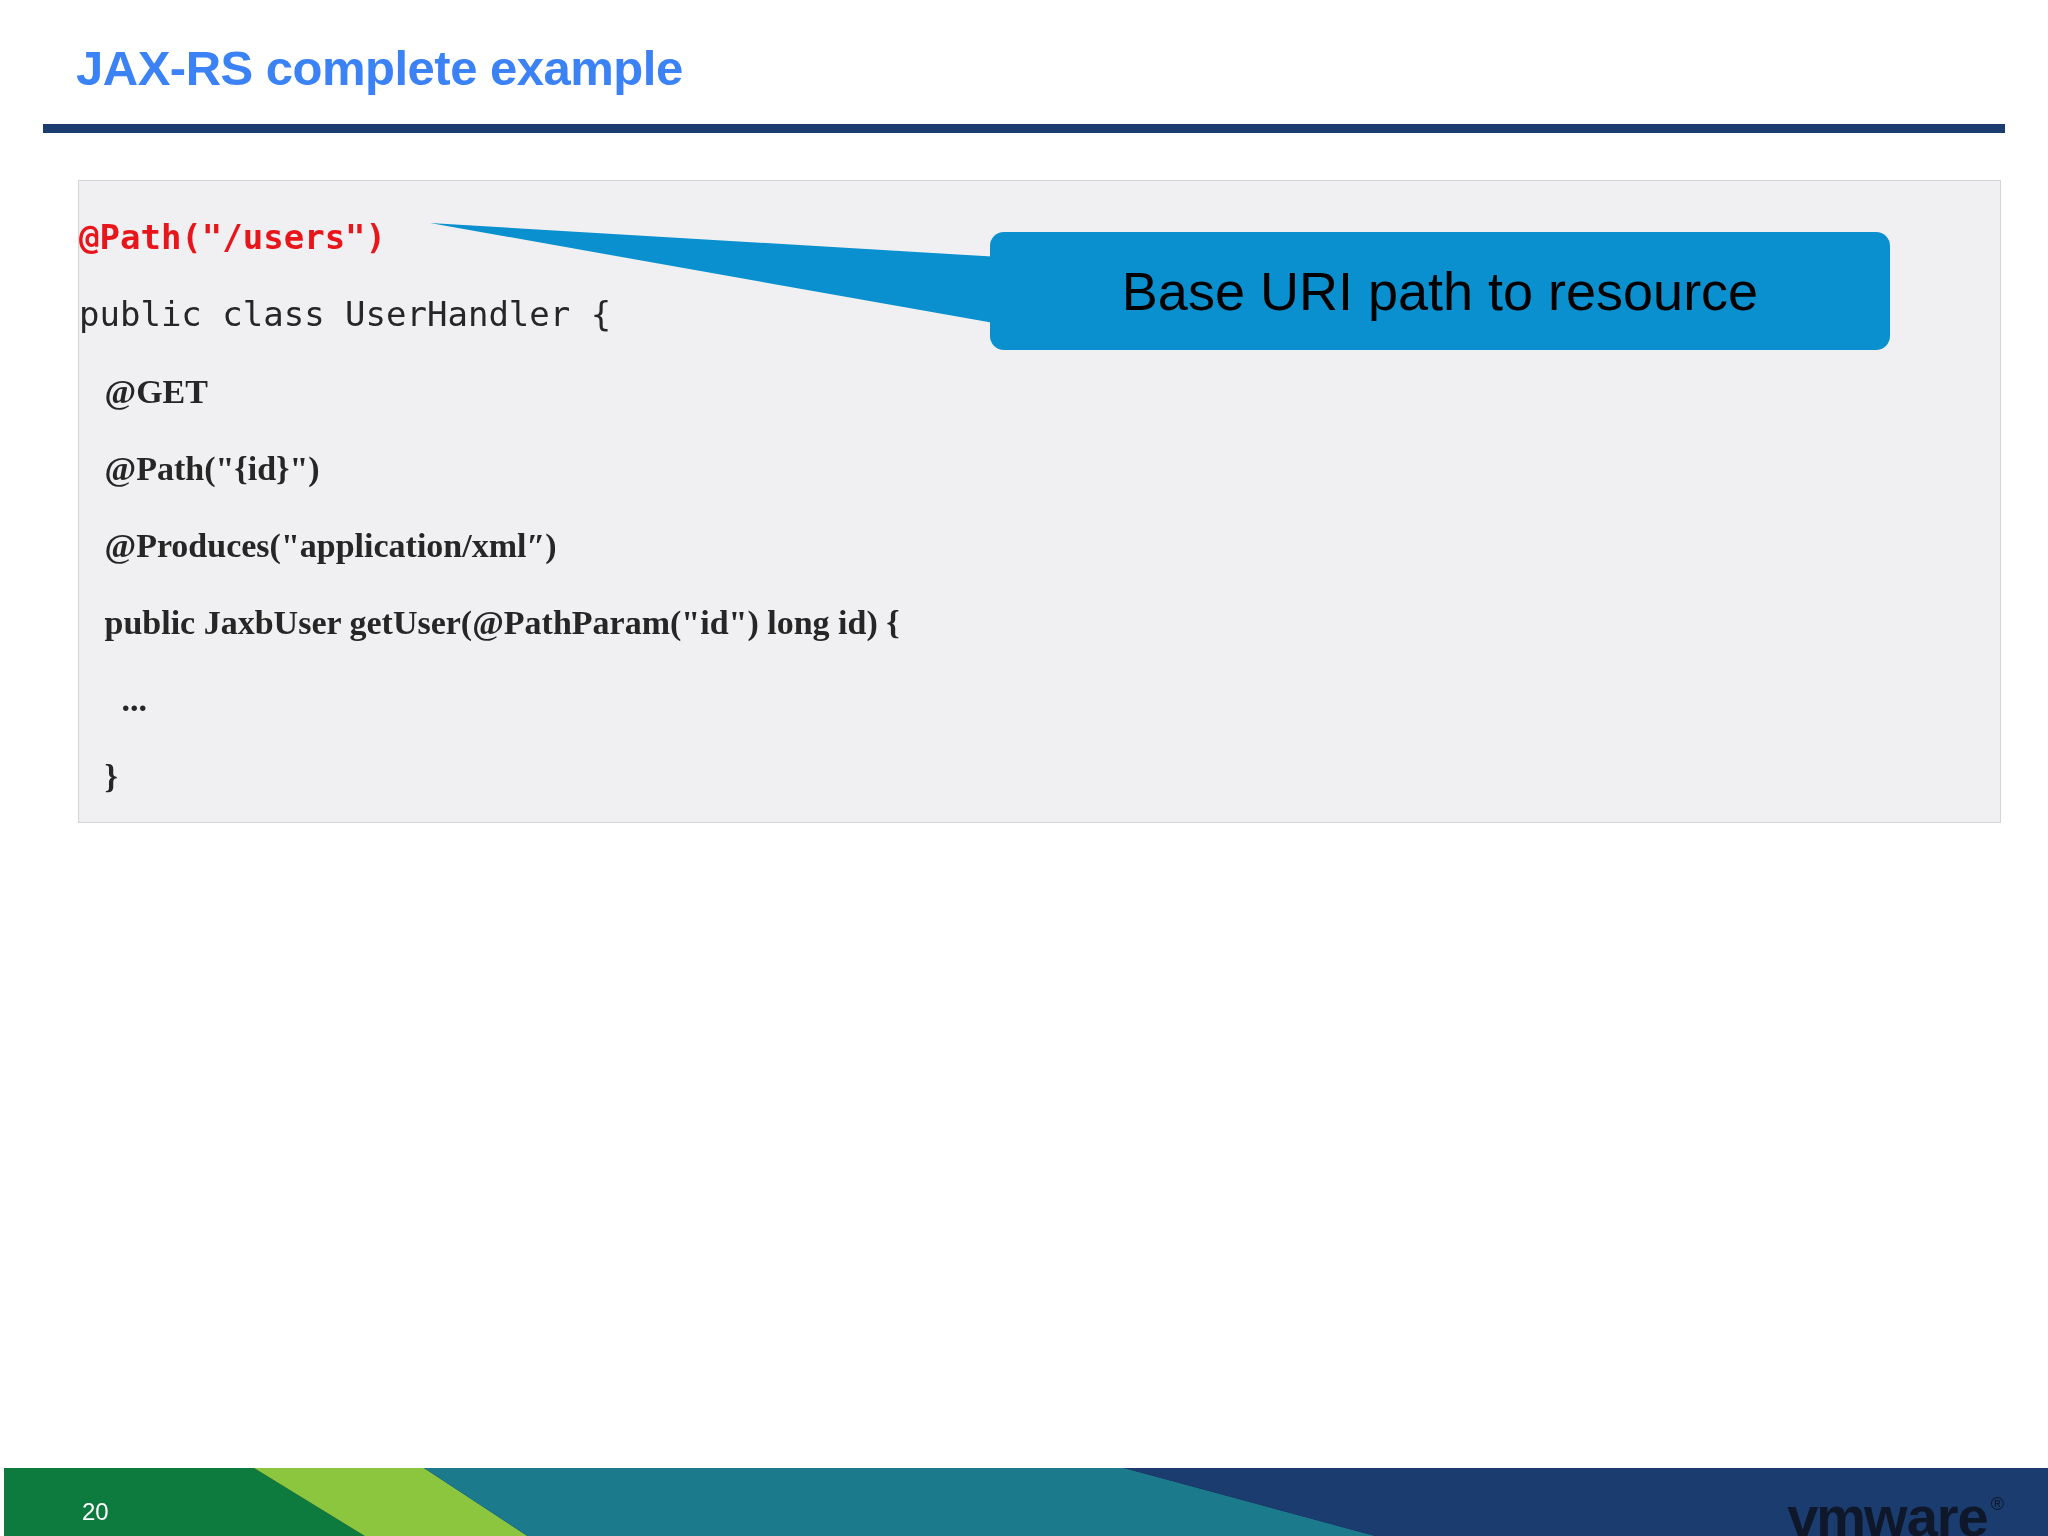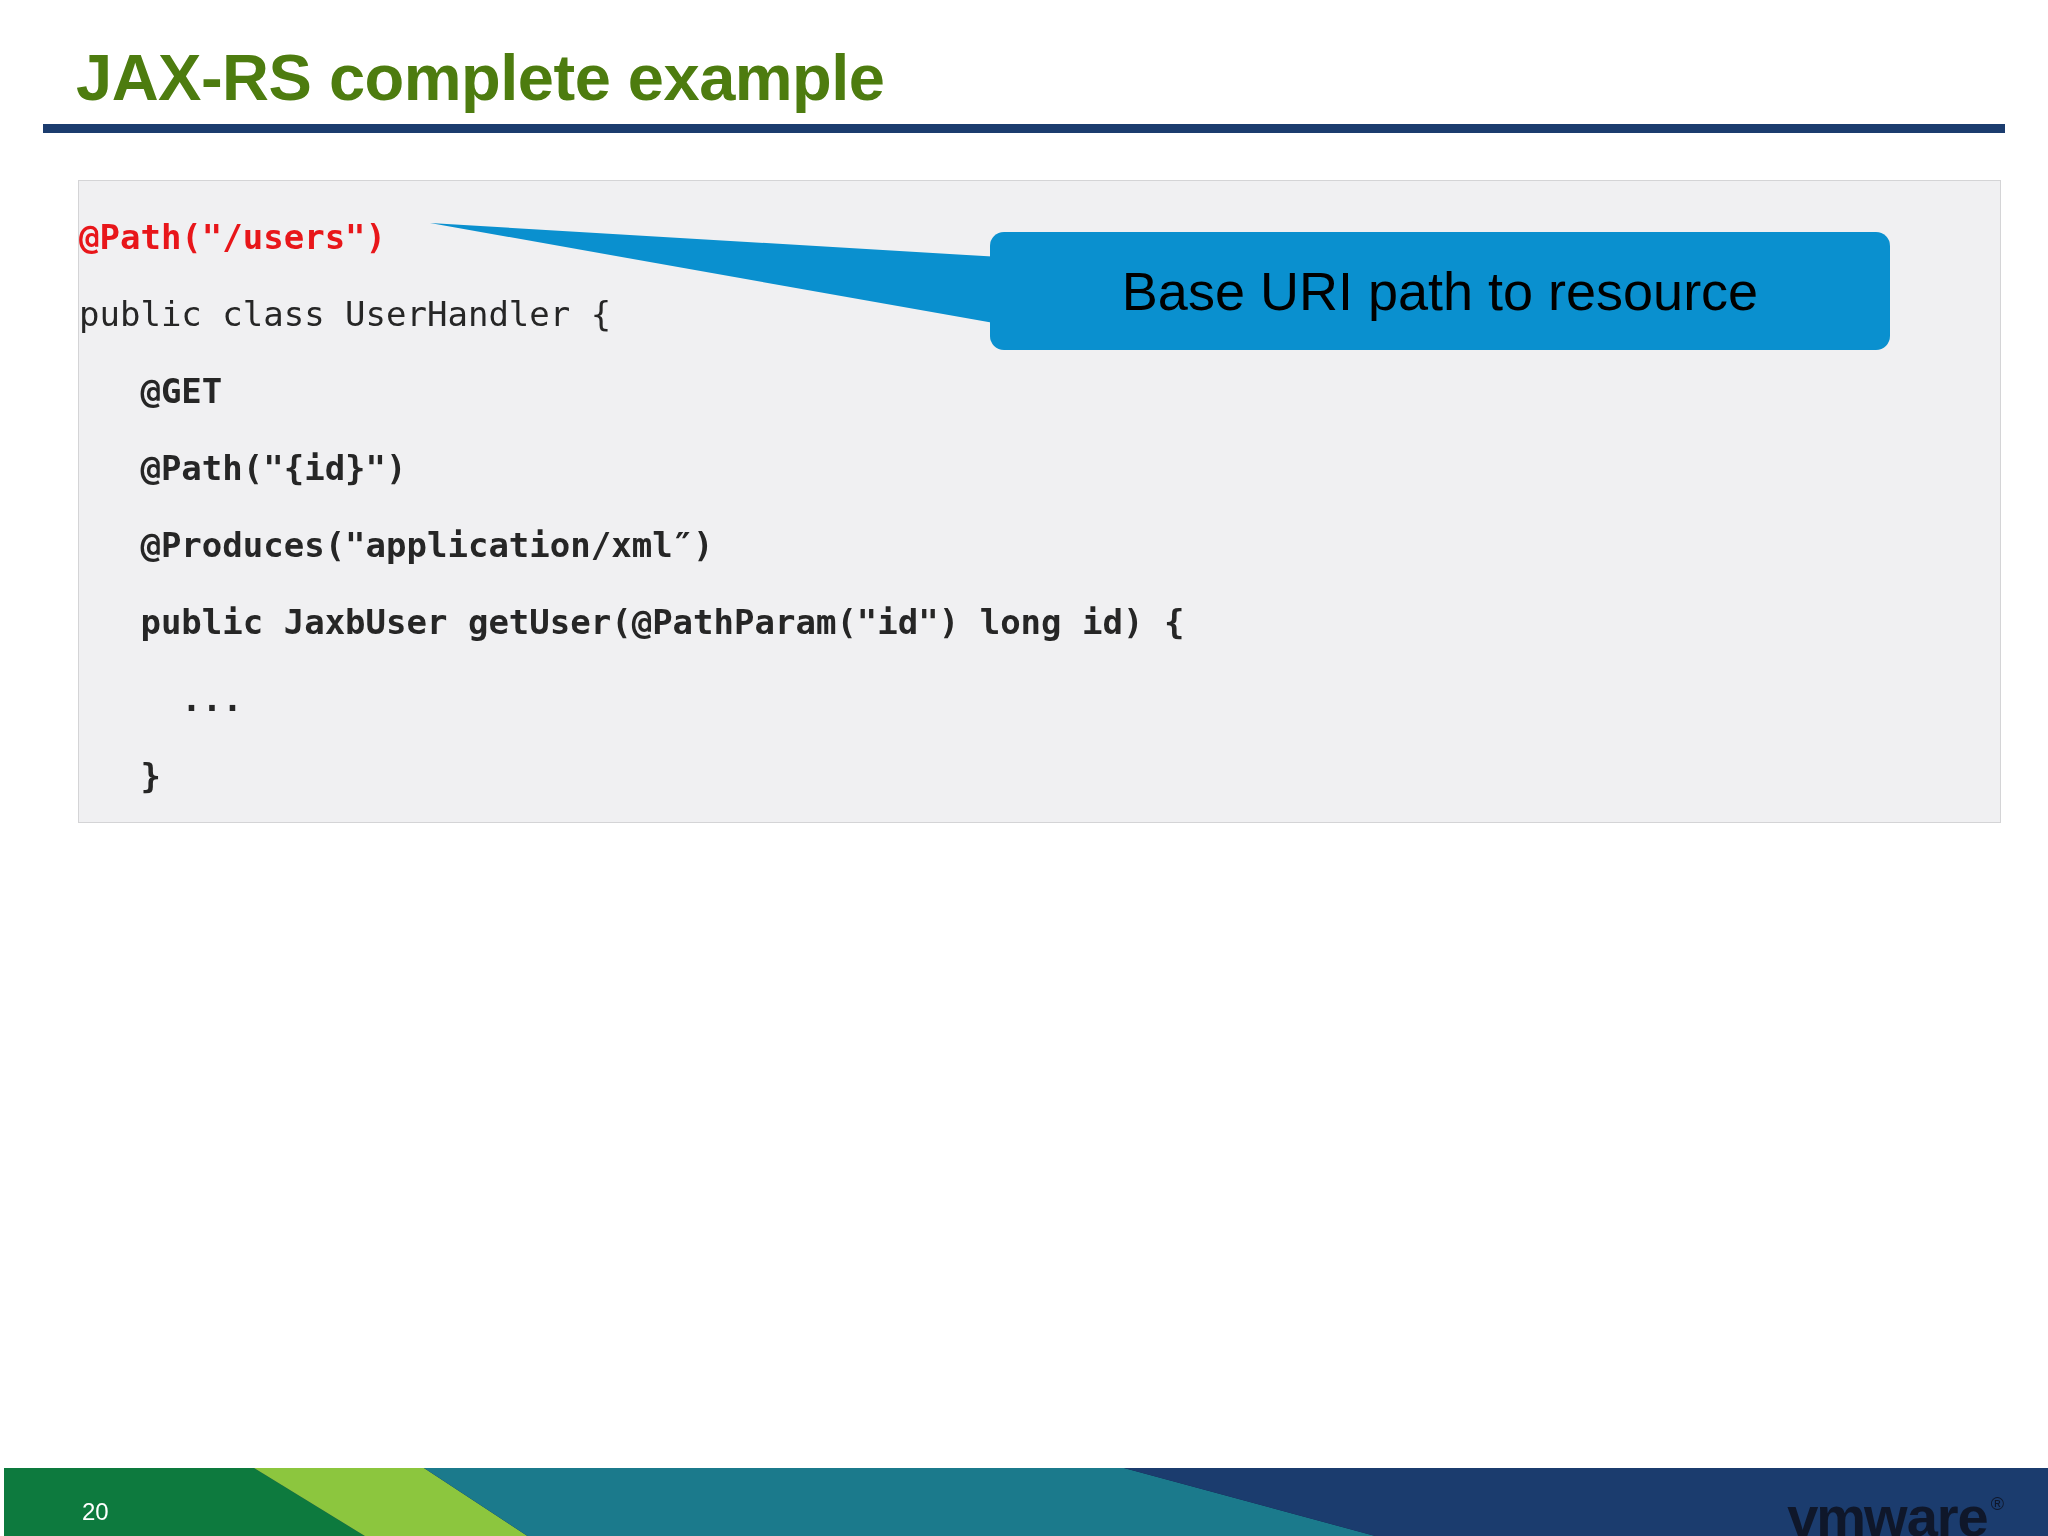--- a/index.html
+++ b/index.html
@@ -20,23 +20,23 @@
     position: absolute;
     inset: 0;
     background: #ffffff;
   }
 
   
   #slide-title {
     position: absolute;
     left: 76px;
     top: 40px;
-    font-size: 65px;
-    font-weight: bold;
-    color: #4d7c0f;
+    font-size: 49px;
+    font-weight: bold;
+    color: #3b82f6;
     letter-spacing: -0.5px;
     white-space: nowrap;
   }
   #title-rule {
     position: absolute;
     left: 43px;
     top: 124px;
     width: 1962px;
     height: 9px;
     background: #1b3c6e;
@@ -68,20 +68,21 @@
     white-space: pre;
     height: 77px;
     line-height: 77px;
   }
   .code-line.red {
     color: #e8161a;
     font-weight: bold;
   }
   .code-line.bold {
     font-weight: bold;
+    font-family: Liberation Serif, serif;
   }
 
   
   #callout-wrap {
     position: absolute;
     left: 0;
     top: 0;
     width: 2048px;
     height: 1536px;
     pointer-events: none;

